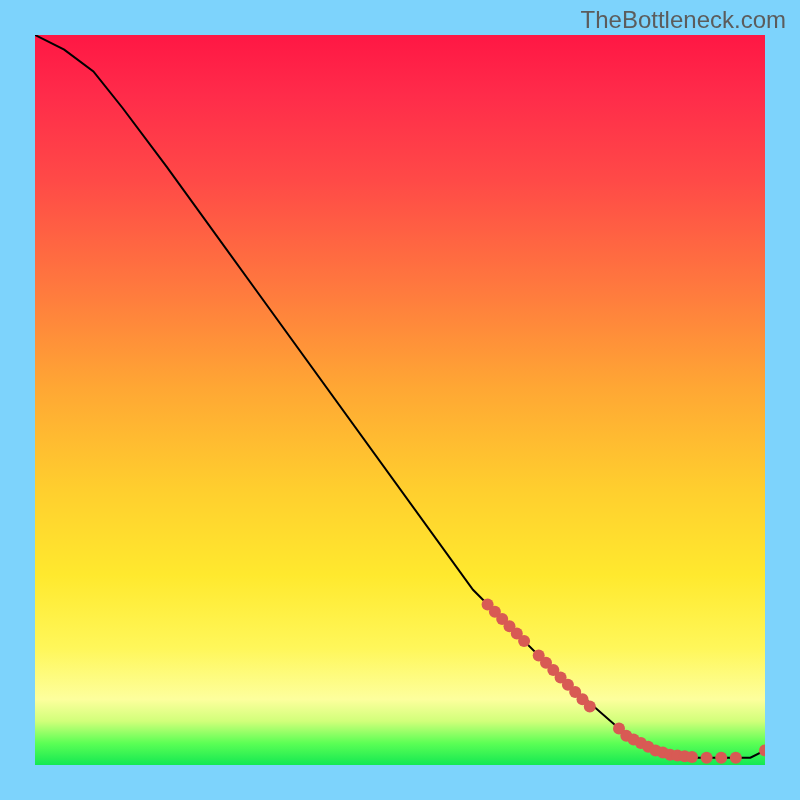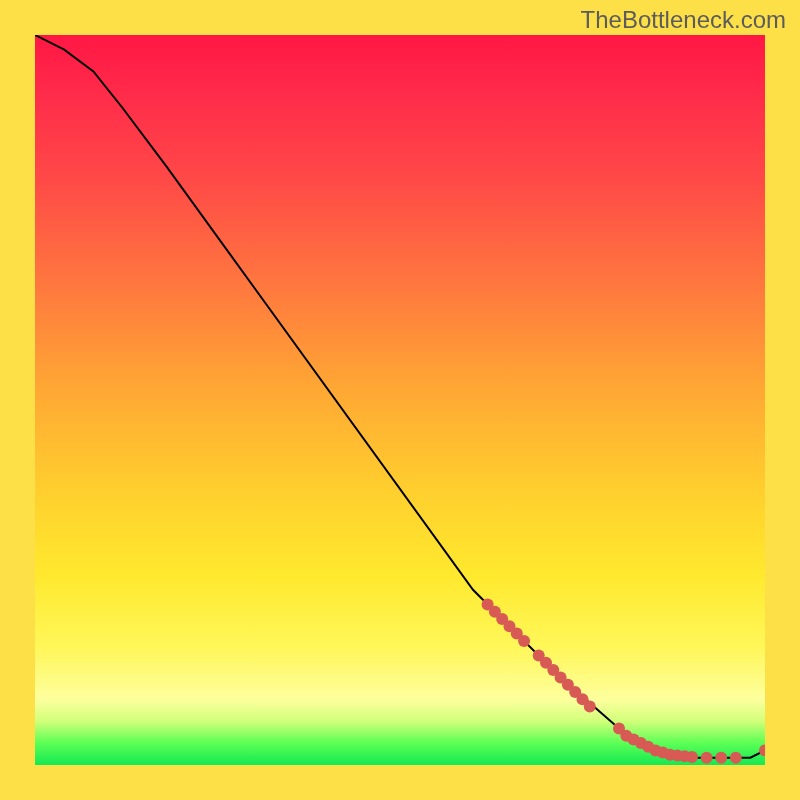--- a/index.html
+++ b/index.html
@@ -7,21 +7,21 @@
     padding: 0;
     width: 800px;
     height: 800px;
     background: #000;
     font-family: Arial, Helvetica, sans-serif;
   }
   .stage {
     position: relative;
     width: 800px;
     height: 800px;
-    background: #fde047;
+    background: #7dd3fc;
   }
   .attribution {
     position: absolute;
     top: 6px;
     right: 14px;
     color: #5c5c5c;
     font-size: 24px;
     font-weight: 400;
     letter-spacing: 0px;
     z-index: 10;

